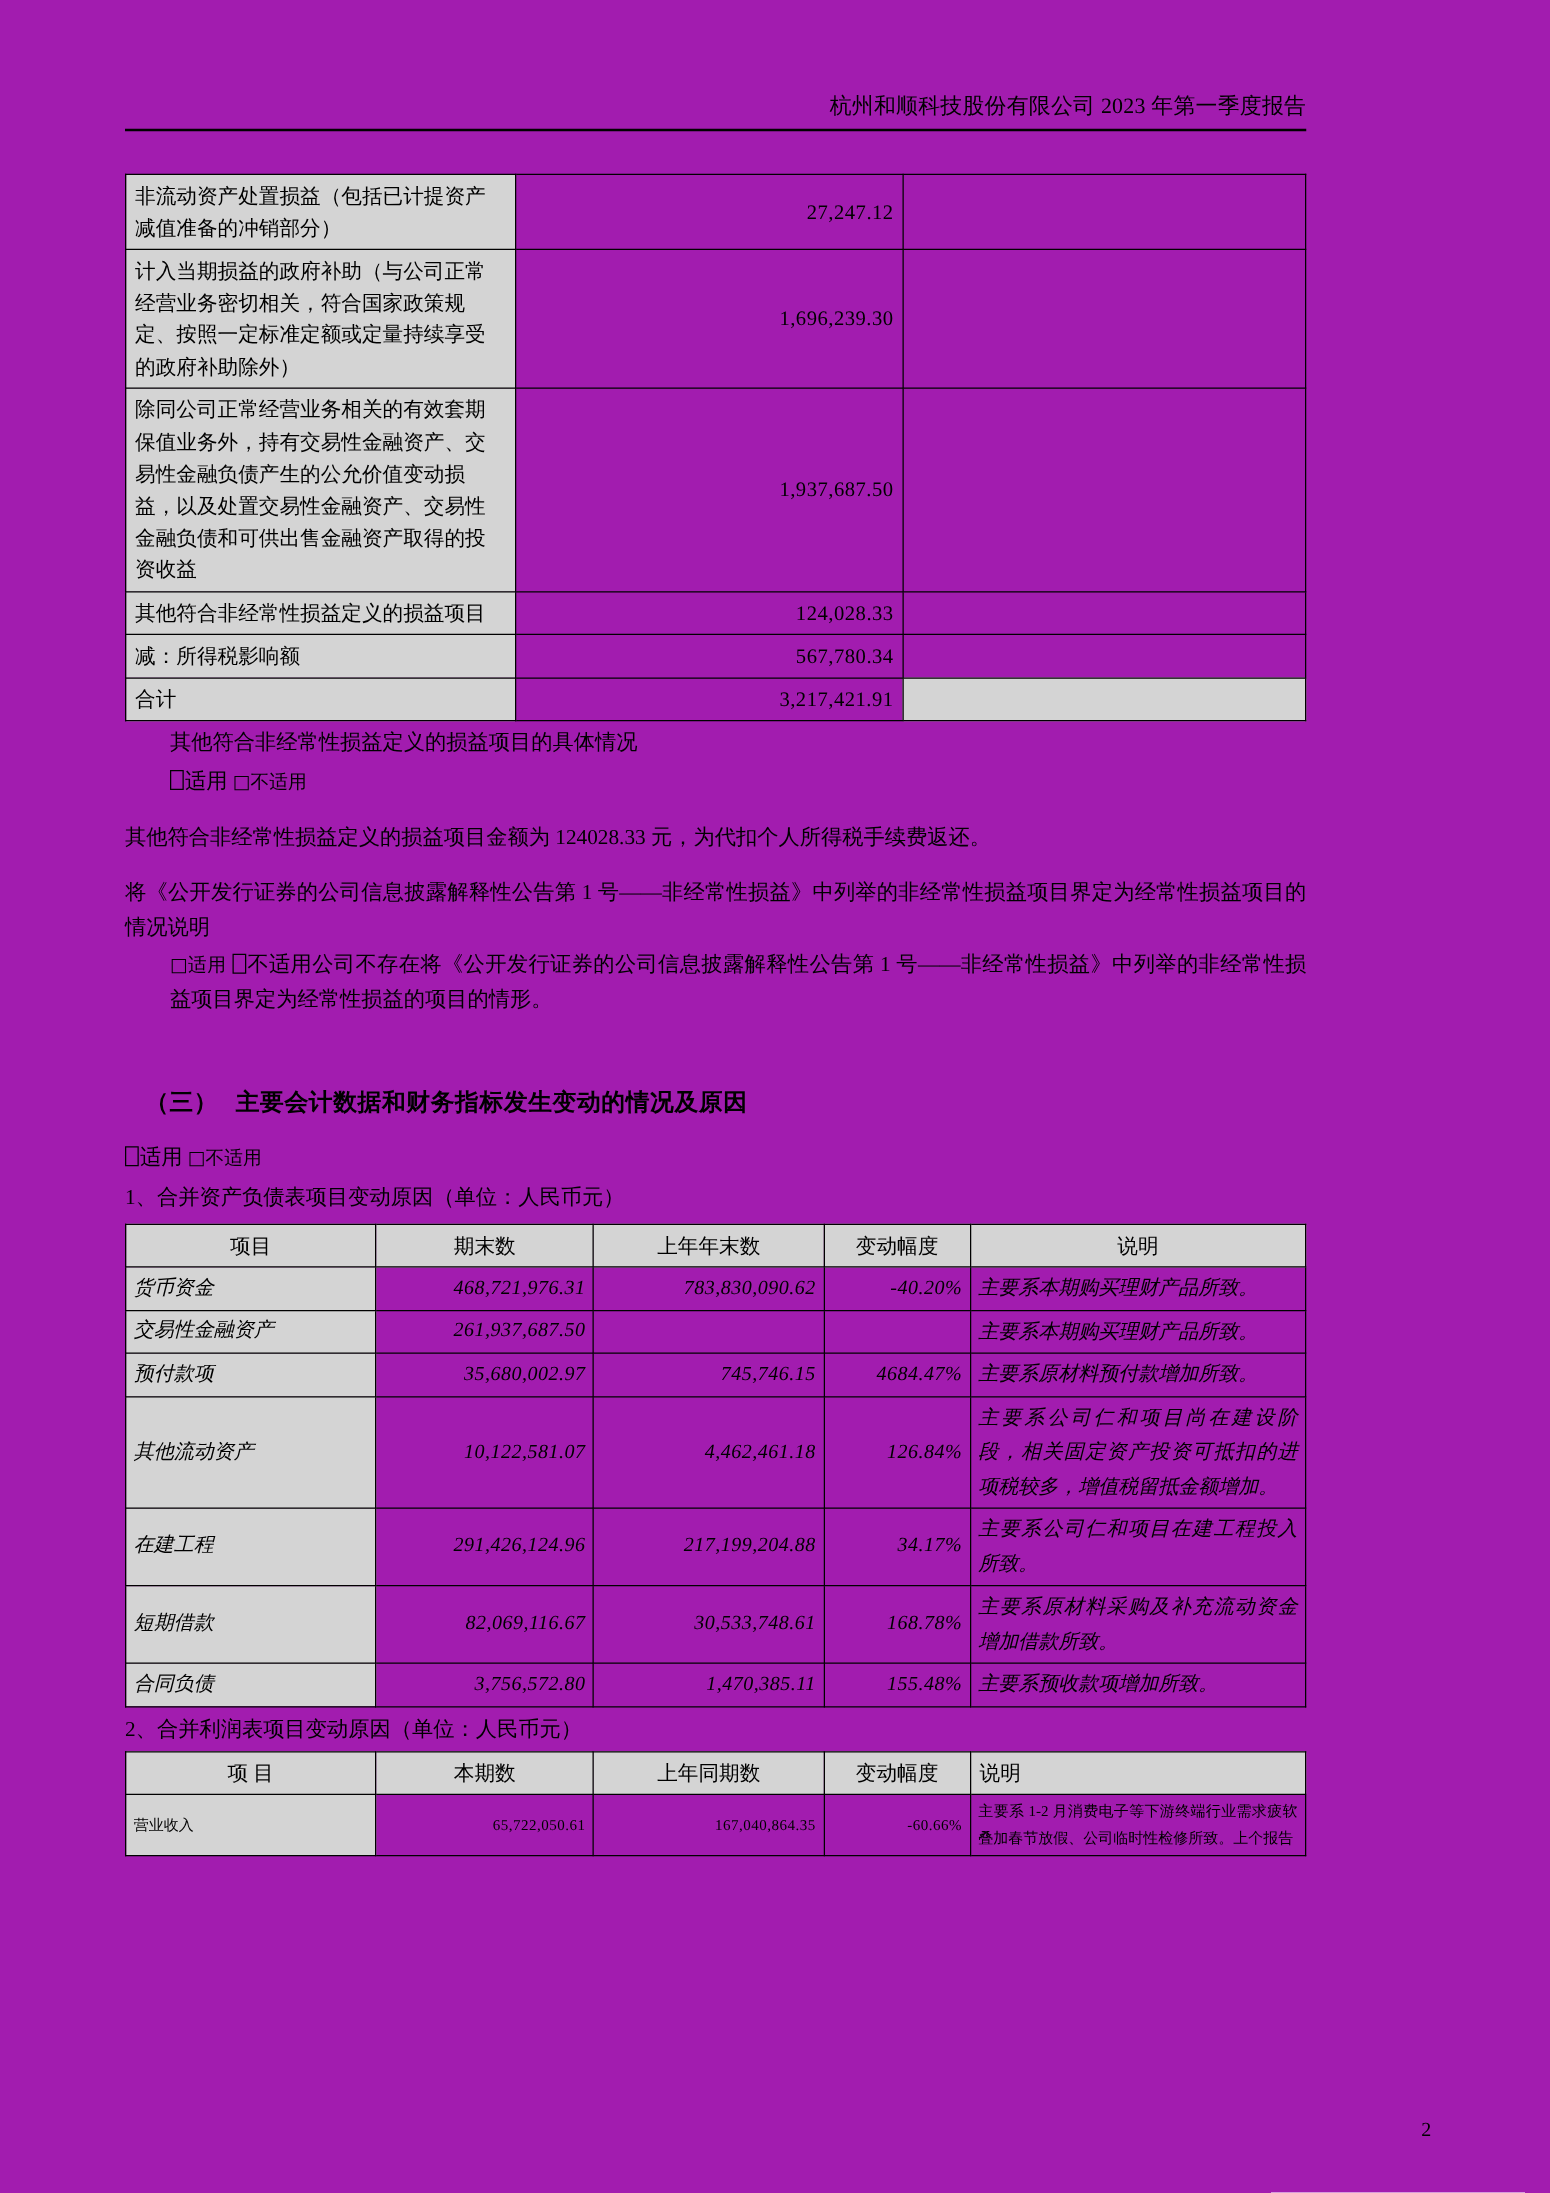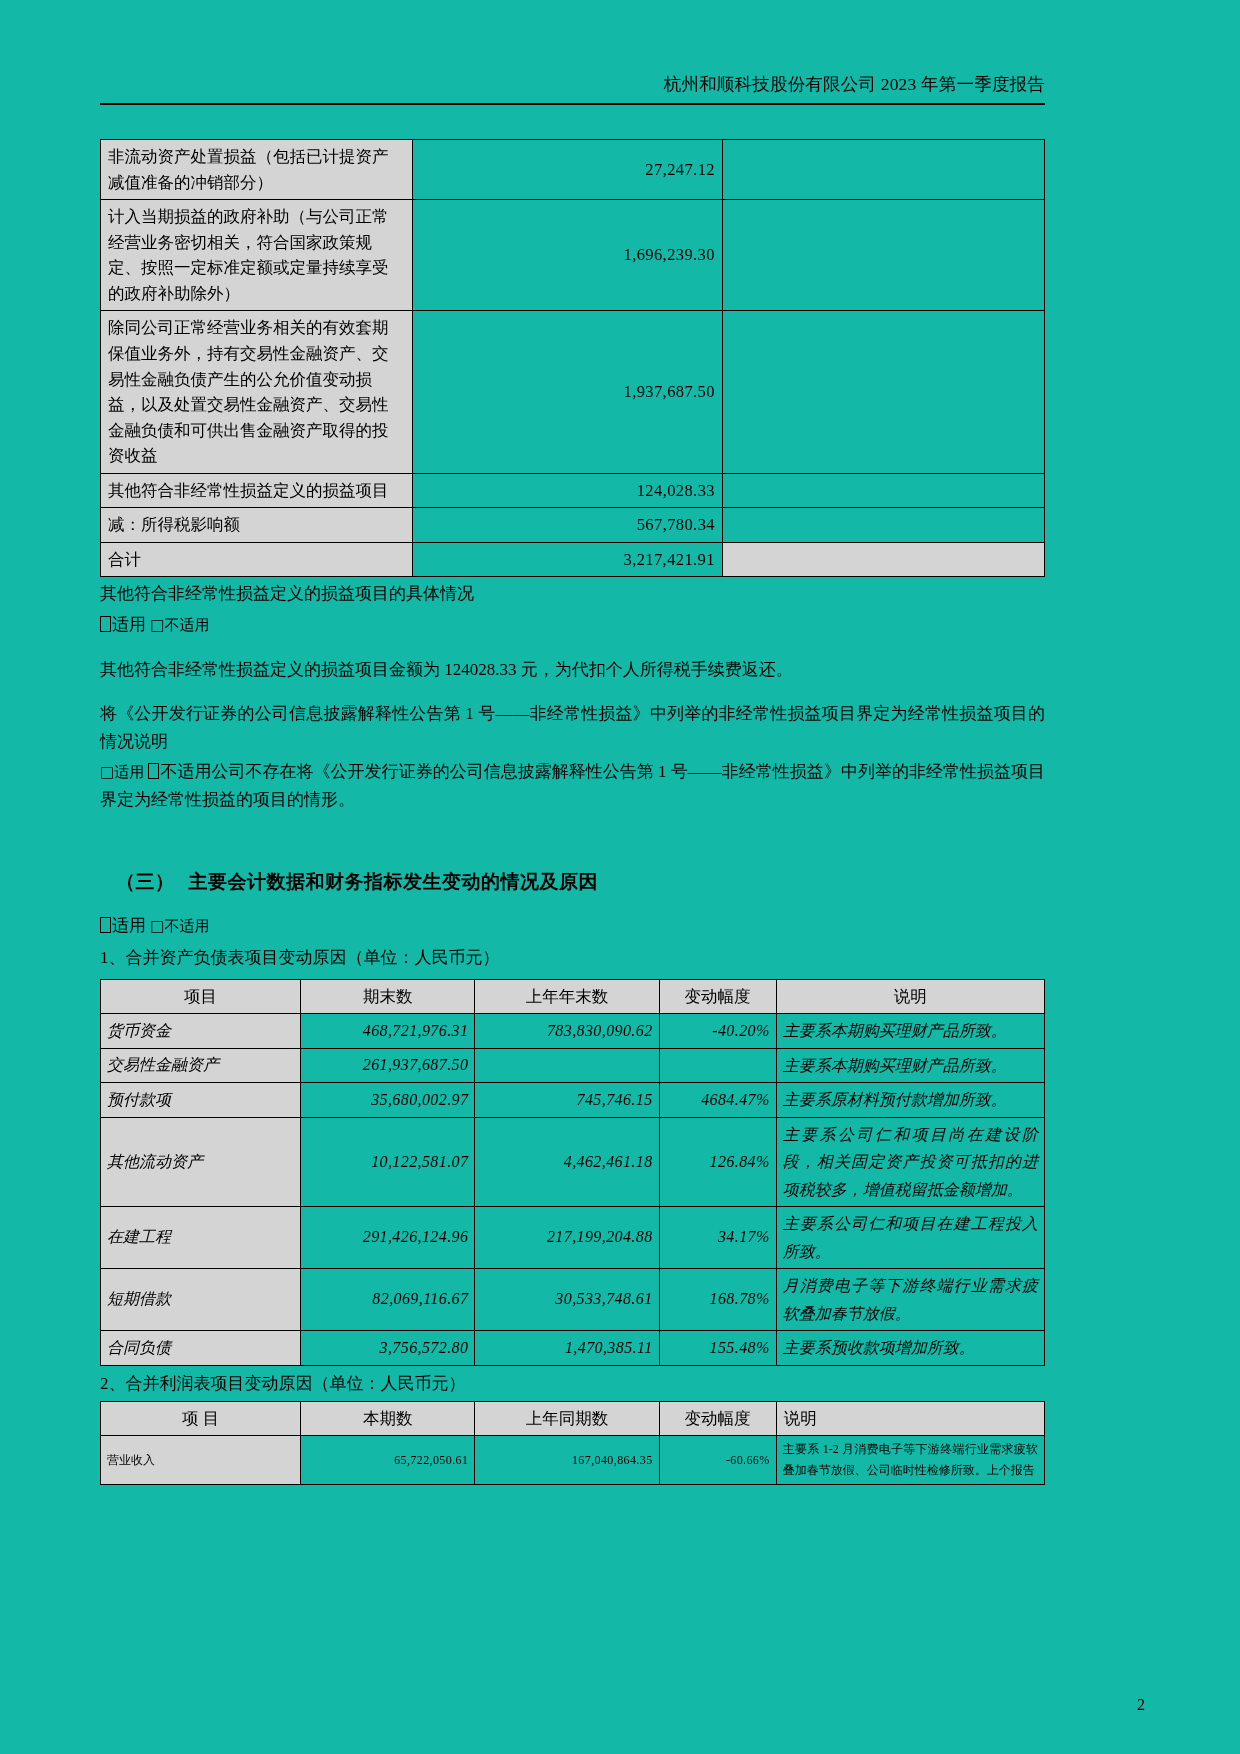--- a/index.html
+++ b/index.html
@@ -9,21 +9,21 @@
   }
   body {
     font-family: "Liberation Serif", "DejaVu Serif", serif;
     color: #000;
   }
   .page {
     position: relative;
     width: 1240px;
     height: 1754px;
     margin: 0 auto;
-    background: #14b8a6;
+    background: #a21caf;
     box-sizing: border-box;
     padding: 0;
     overflow: hidden;
   }
   .content {
     position: absolute;
     left: 100px;
     top: 0;
     width: 945px;
   }
@@ -75,21 +75,21 @@
   .tbl-nonrec .c-val   { width: 308px; }
   .tbl-nonrec .c-blank { width: 320px; }
 
   
   p.para {
     margin: 7px 0 0 0;
     font-size: 17px;
     line-height: 1.62;
     text-align: justify;
   }
-  p.tight { margin-top: 3px; }
+  p.tight { margin-top: 3px; margin-left: 36px; }
   p.spaced { margin-top: 17px; }
   .chk { font-family: "DejaVu Sans", sans-serif; font-size: 15px; }
   .chk-filled {
     display: inline-block;
     width: 9px;
     height: 14px;
     border: 1.4px solid #000;
     vertical-align: -2px;
     margin-right: 1px;
   }
@@ -259,21 +259,21 @@
           <td class="num">291,426,124.96</td>
           <td class="num">217,199,204.88</td>
           <td class="num">34.17%</td>
           <td class="note-cell jstretch">主要系公司仁和项目在建工程投入所致。</td>
         </tr>
         <tr>
           <td class="shaded lft">短期借款</td>
           <td class="num">82,069,116.67</td>
           <td class="num">30,533,748.61</td>
           <td class="num">168.78%</td>
-          <td class="note-cell jstretch">月消费电子等下游终端行业需求疲软叠加春节放假。</td>
+          <td class="note-cell jstretch">主要系原材料采购及补充流动资金增加借款所致。</td>
         </tr>
         <tr>
           <td class="shaded lft">合同负债</td>
           <td class="num">3,756,572.80</td>
           <td class="num">1,470,385.11</td>
           <td class="num">155.48%</td>
           <td class="note-cell">主要系预收款项增加所致。</td>
         </tr>
       </tbody>
     </table>

